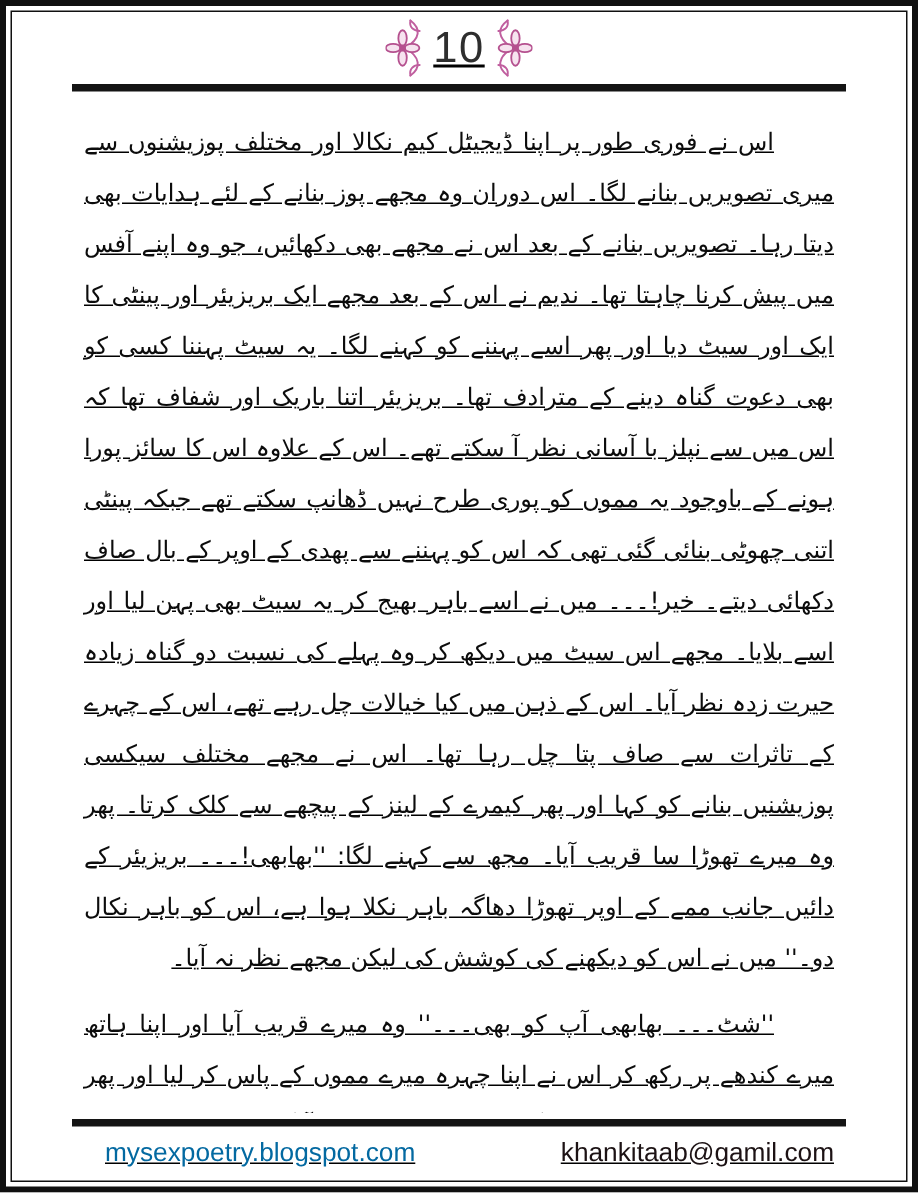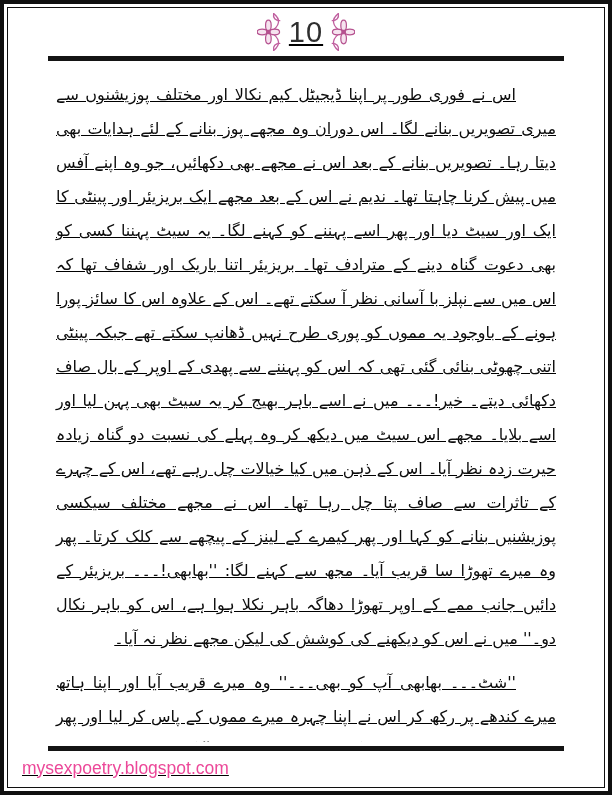--- a/index.html
+++ b/index.html
@@ -26,21 +26,21 @@
   .content{
     flex:1 1 auto;overflow:hidden;margin:7px 38px 0 38px;
     direction:rtl;text-align:justify;
     font-family:"DejaVu Sans",sans-serif;font-size:16px;line-height:34px;color:#0c0c0c;
   }
   .content p{margin:10px;text-indent:40px;}
   .footer{
     flex:none;height:34px;display:flex;align-items:center;justify-content:space-between;
     padding:0 48px 2px 14px;font-family:"Liberation Sans",sans-serif;font-size:17.5px;
   }
-  .blog-url{color:#ec4899;}
+  .blog-url{color:#0369a1;margin-left:48px;}
   .email{color:#1c1214;}
 </style>
 </head>
 <body>
 
 <div class="page">
   <div class="page-inner">
 
     <div class="header">
       <span class="ornament">
@@ -84,16 +84,17 @@
 
     <div class="content" dir="rtl" lang="ur">
       <p>اس نے فوری طور پر اپنا ڈیجیٹل کیم نکالا اور مختلف پوزیشنوں سے میری تصویریں بنانے لگا۔ اس دوران وہ مجھے پوز بنانے کے لئے ہدایات بھی دیتا رہا۔ تصویریں بنانے کے بعد اس نے مجھے بھی دکھائیں، جو وہ اپنے آفس میں پیش کرنا چاہتا تھا۔ ندیم نے اس کے بعد مجھے ایک بریزیئر اور پینٹی کا ایک اور سیٹ دیا اور پھر اسے پہننے کو کہنے لگا۔ یہ سیٹ پہننا کسی کو بھی دعوت گناہ دینے کے مترادف تھا۔ بریزیئر اتنا باریک اور شفاف تھا کہ اس میں سے نپلز با آسانی نظر آ سکتے تھے۔ اس کے علاوہ اس کا سائز پورا ہونے کے باوجود یہ مموں کو پوری طرح نہیں ڈھانپ سکتے تھے جبکہ پینٹی اتنی چھوٹی بنائی گئی تھی کہ اس کو پہننے سے پھدی کے اوپر کے بال صاف دکھائی دیتے۔ خیر!۔۔۔ میں نے اسے باہر بھیج کر یہ سیٹ بھی پہن لیا اور اسے بلایا۔ مجھے اس سیٹ میں دیکھ کر وہ پہلے کی نسبت دو گناہ زیادہ حیرت زدہ نظر آیا۔ اس کے ذہن میں کیا خیالات چل رہے تھے، اس کے چہرے کے تاثرات سے صاف پتا چل رہا تھا۔ اس نے مجھے مختلف سیکسی پوزیشنیں بنانے کو کہا اور پھر کیمرے کے لینز کے پیچھے سے کلک کرتا۔ پھر وہ میرے تھوڑا سا قریب آیا۔ مجھ سے کہنے لگا: ''بھابھی!۔۔۔ بریزیئر کے دائیں جانب ممے کے اوپر تھوڑا دھاگہ باہر نکلا ہوا ہے، اس کو باہر نکال دو۔'' میں نے اس کو دیکھنے کی کوشش کی لیکن مجھے نظر نہ آیا۔</p>
       <p>''شٹ۔۔۔ بھابھی آپ کو بھی۔۔۔'' وہ میرے قریب آیا اور اپنا ہاتھ میرے کندھے پر رکھ کر اس نے اپنا چہرہ میرے مموں کے پاس کر لیا اور پھر اس کا ہاتھ نیچے کو کھسک گیا اور میرے مموں پر آ گیا۔ اس نے میرا مما اپنے پورے ہاتھ میں لے لیا اور پھر میری طرف سے کوئی مزاحمت نہ ہونے پر اس نے اپنا چہرہ پاس کیا اور دھاگہ پکڑ کر اپنے منہ میں لے لیا۔ پھر اس نے دھاگہ چھوڑ دیا اور میرے ممے کے نپل کو دانتوں سے ہلکا سا کاٹ دیا۔</p>
     </div>
 
     <div class="rule bottom"></div>
 
     <div class="footer">
       <span class="blog-url">mysexpoetry.blogspot.com</span>
+      <span class="email">khankitaab@gamil.com</span>
     </div>
 
   </div>
 </div>
 
 </body></html>

